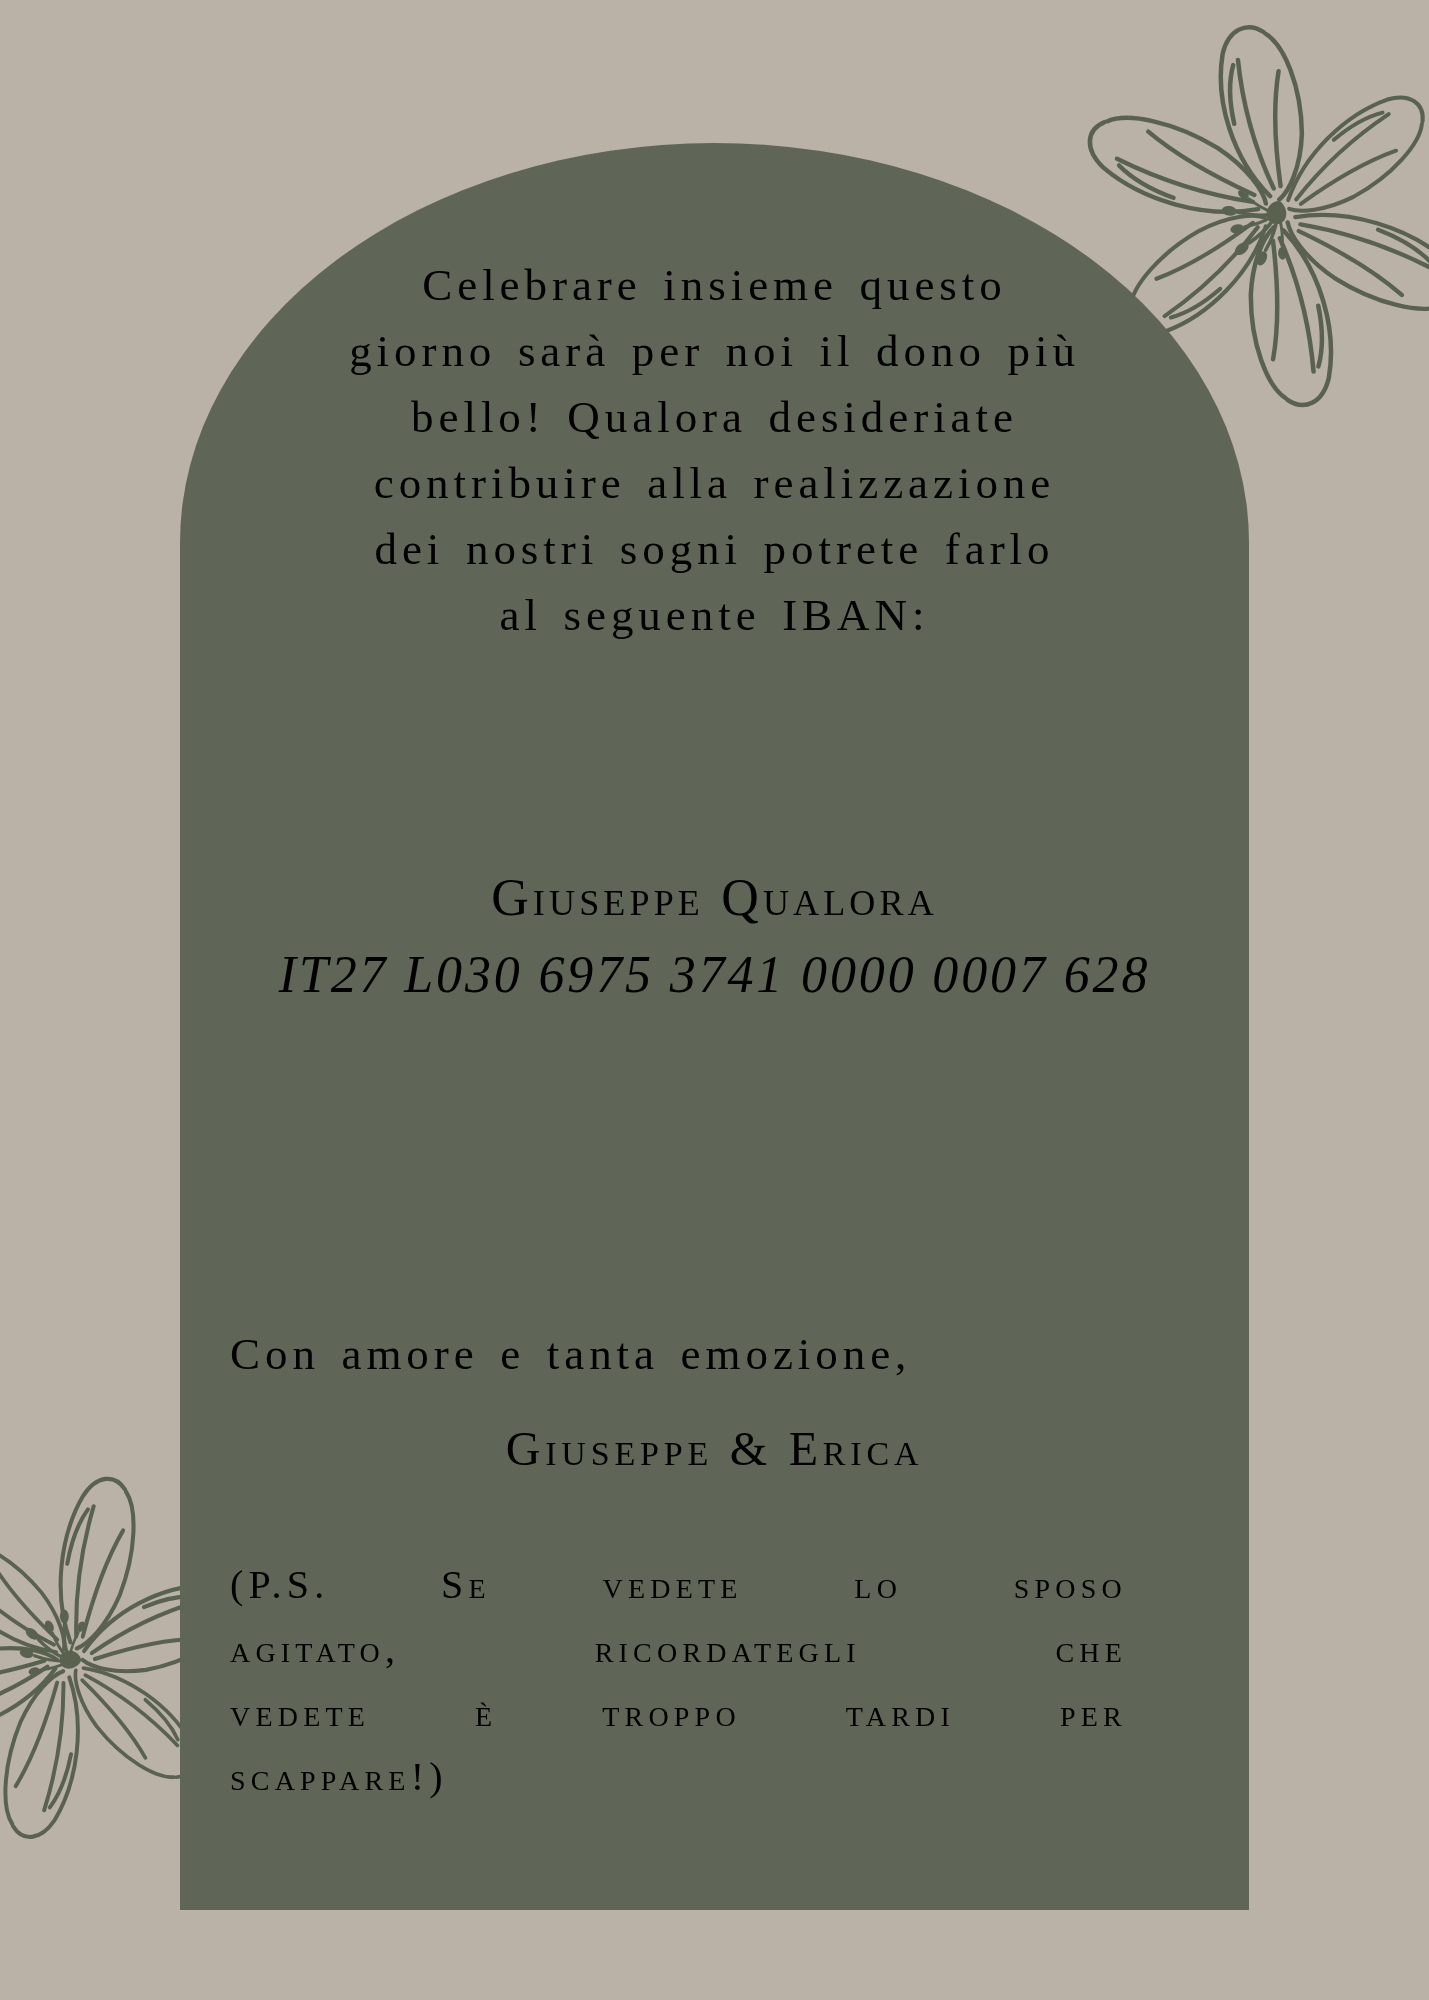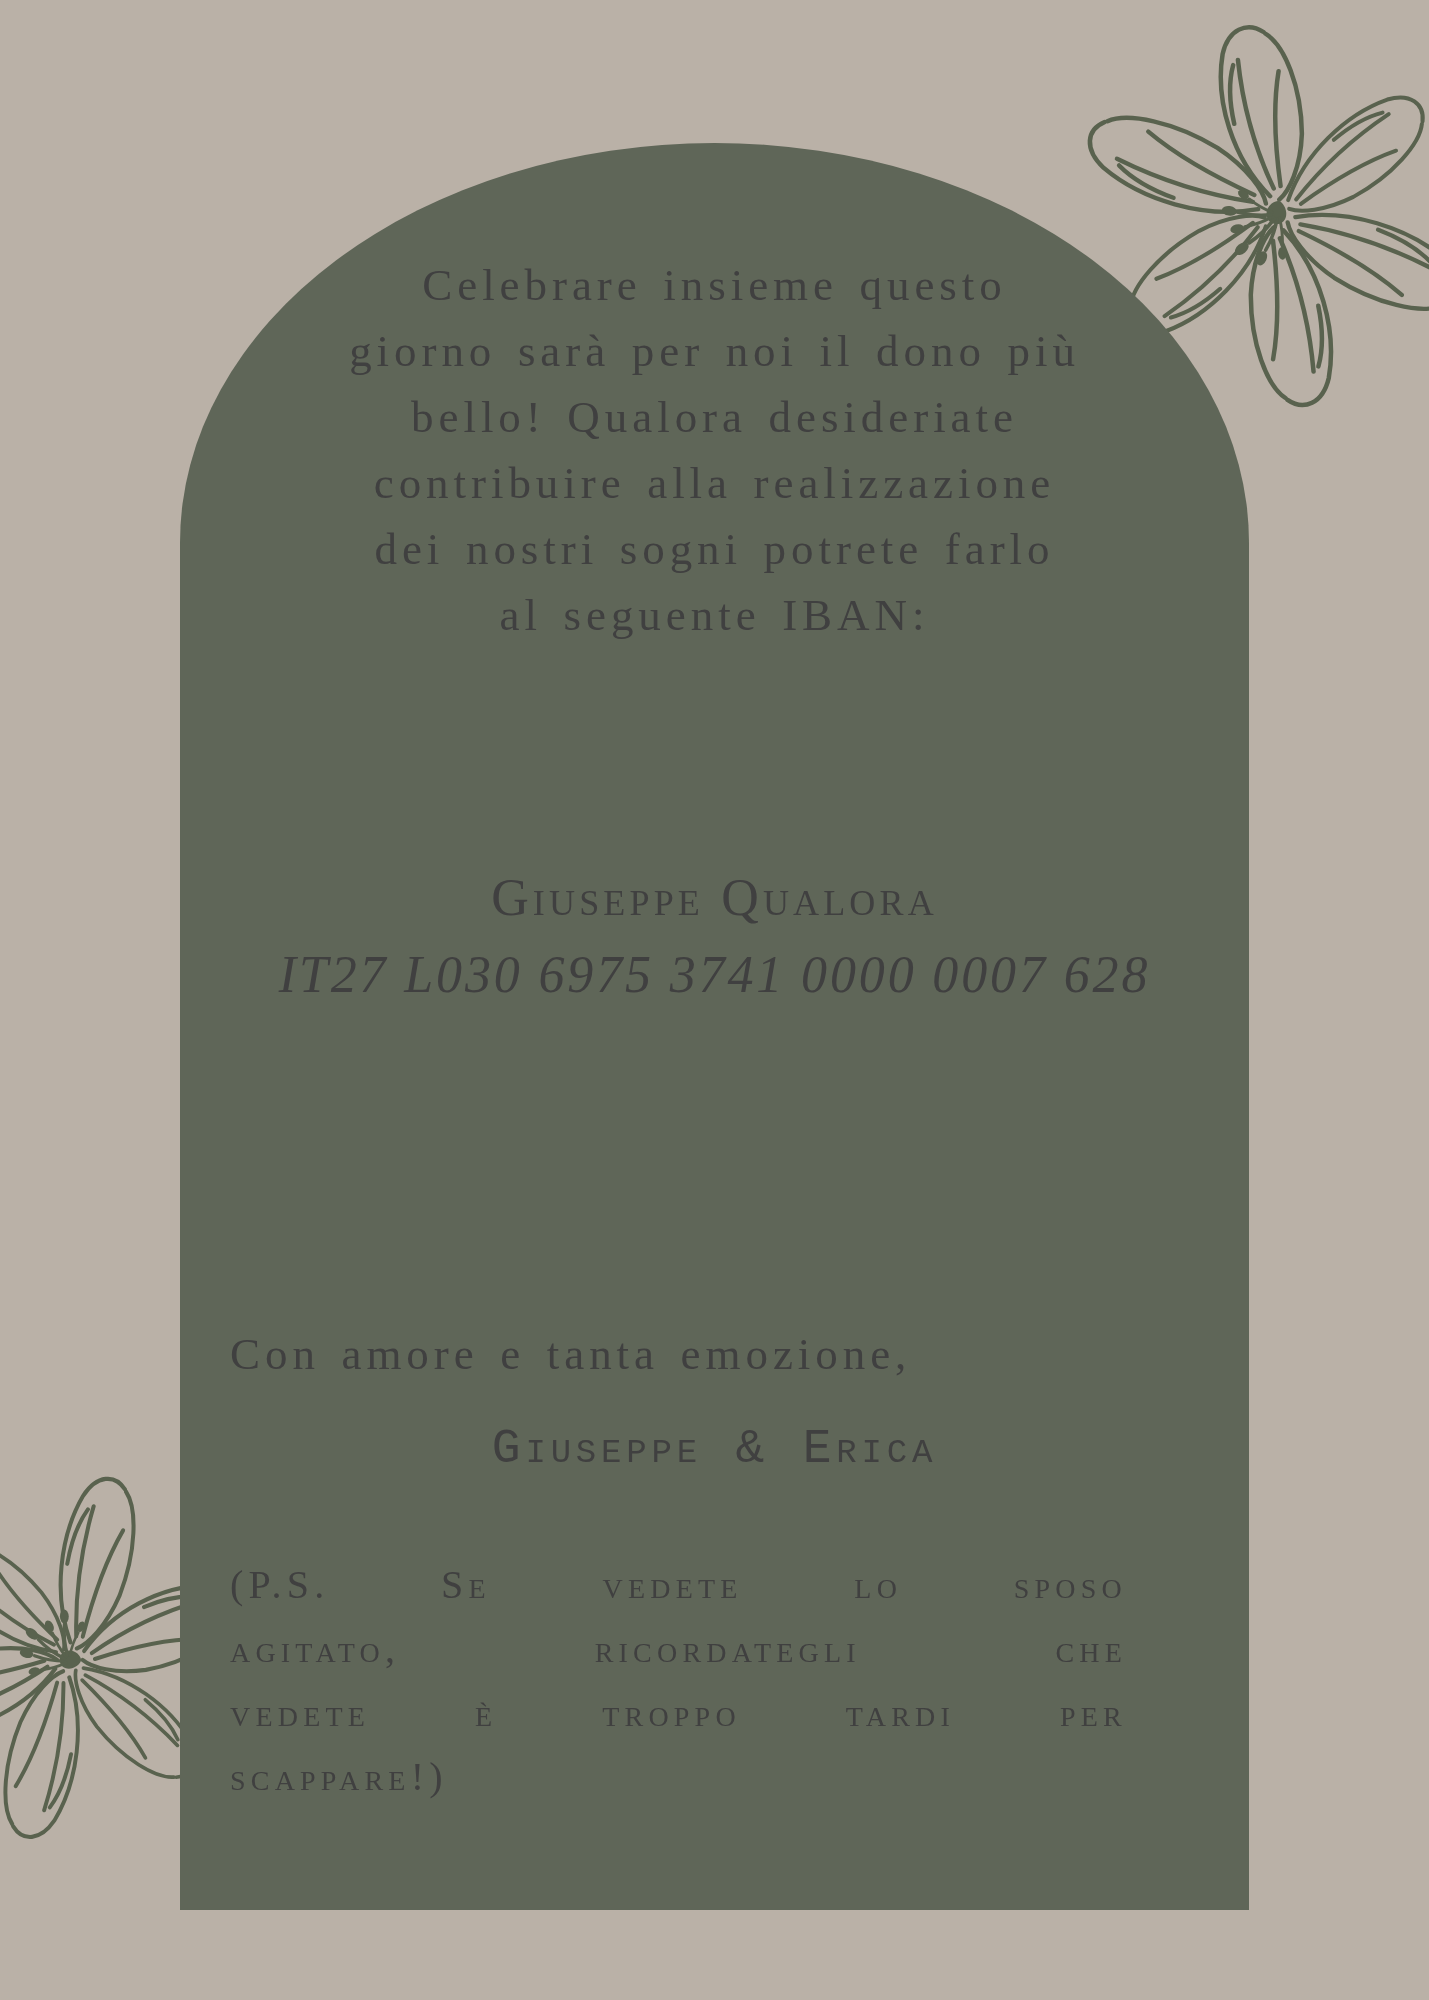--- a/index.html
+++ b/index.html
@@ -38,21 +38,21 @@
     position: absolute;
     left: 180px;
     top: 143px;
     width: 1069px;
     height: 1767px;
     background: #5f6658;
     border-radius: 535px 535px 0 0 / 400px 400px 0 0;
   }
   .card-text {
     position: absolute;
-    color: #404040;
+    color: #000000;
   }
   .intro {
     left: 230px;
     top: 252px;
     width: 969px;
     text-align: center;
     font-size: 45px;
     line-height: 66px;
     letter-spacing: 0.11em;
     word-spacing: 0.12em;
@@ -90,21 +90,20 @@
   }
   .signature {
     left: 230px;
     top: 1420px;
     width: 969px;
     text-align: center;
     font-variant: small-caps;
     font-size: 48px;
     line-height: 58px;
     letter-spacing: 0.1em;
-    font-family: Liberation Mono, monospace;
   }
   .ps {
     left: 230px;
     top: 1552px;
     width: 897px;
     font-variant: small-caps;
     font-size: 40px;
     letter-spacing: 0.13em;
   }
   .ps-line {

